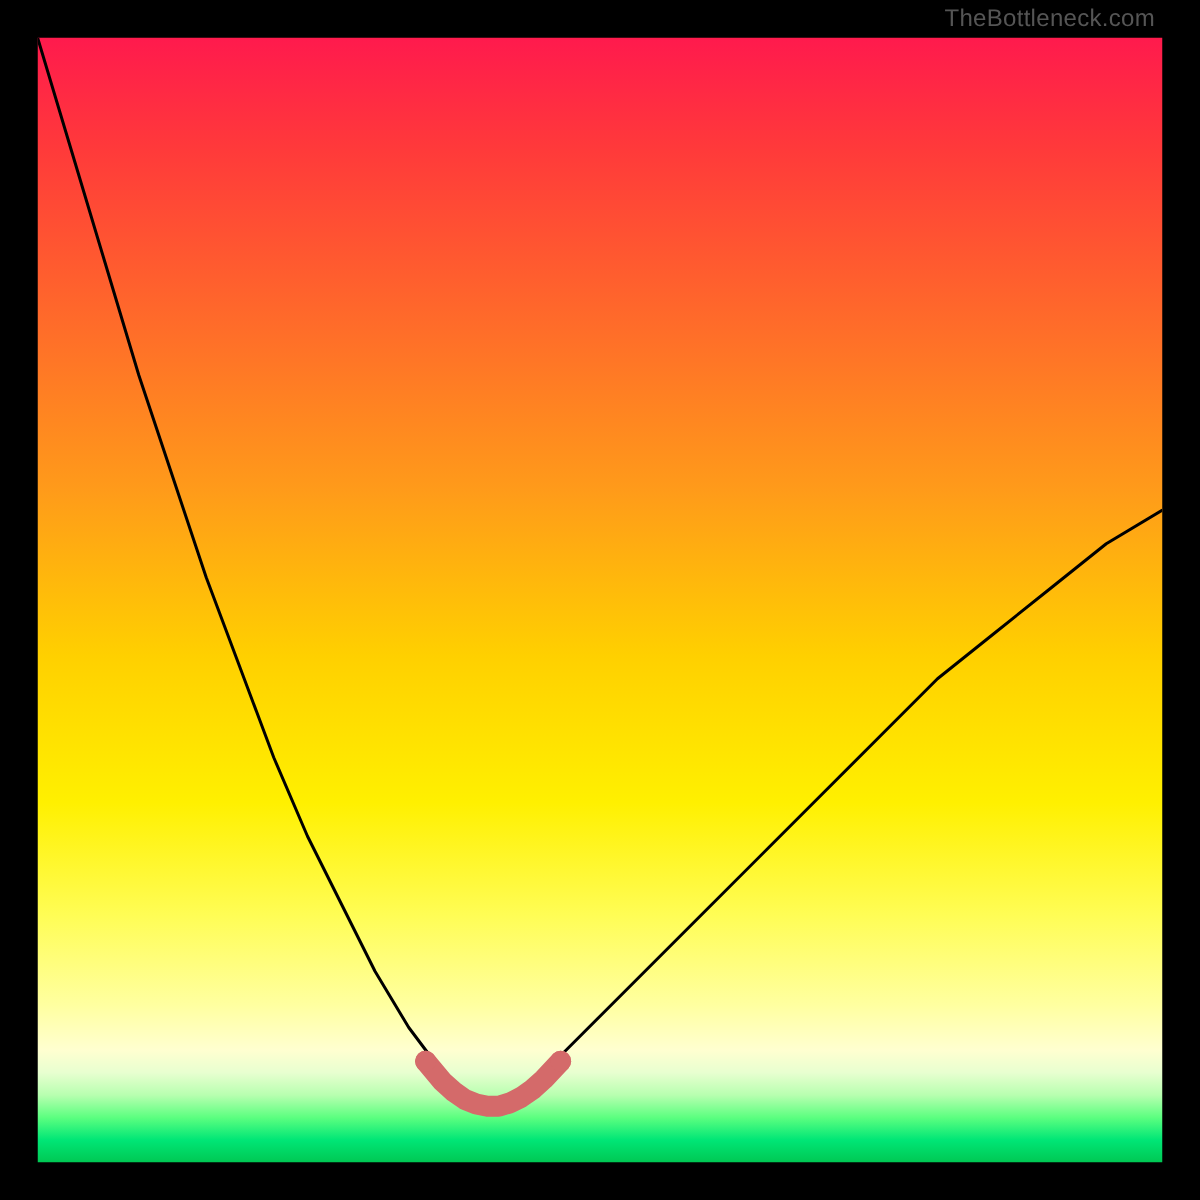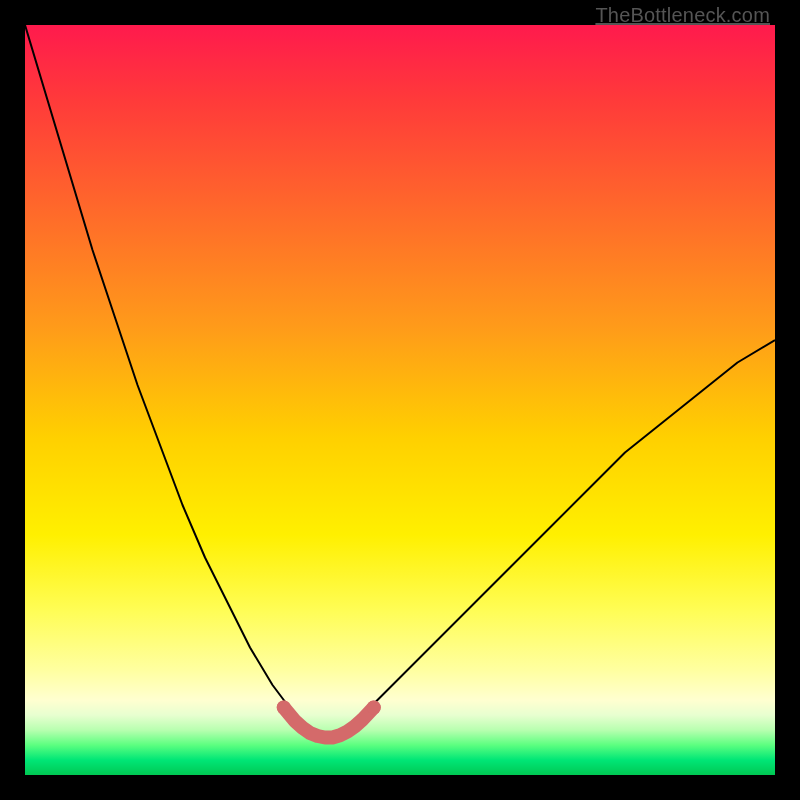--- a/index.html
+++ b/index.html
@@ -43,25 +43,24 @@
       #5cff80 96%,
       #00e676 98%,
       #00c853 100%
     );
   }
   .watermark {
     position: absolute;
     top: 4px;
     right: 30px;
     color: #555;
-    font-size: 20px;
+    font-size: 16px;
     font-weight: 500;
     letter-spacing: 0.2px;
     user-select: none;
-    text-decoration: underline;
   }
   svg.curves {
     position: absolute;
     inset: 0;
   }
 </style>
 </head>
 <body>
 
 <div class="frame">

